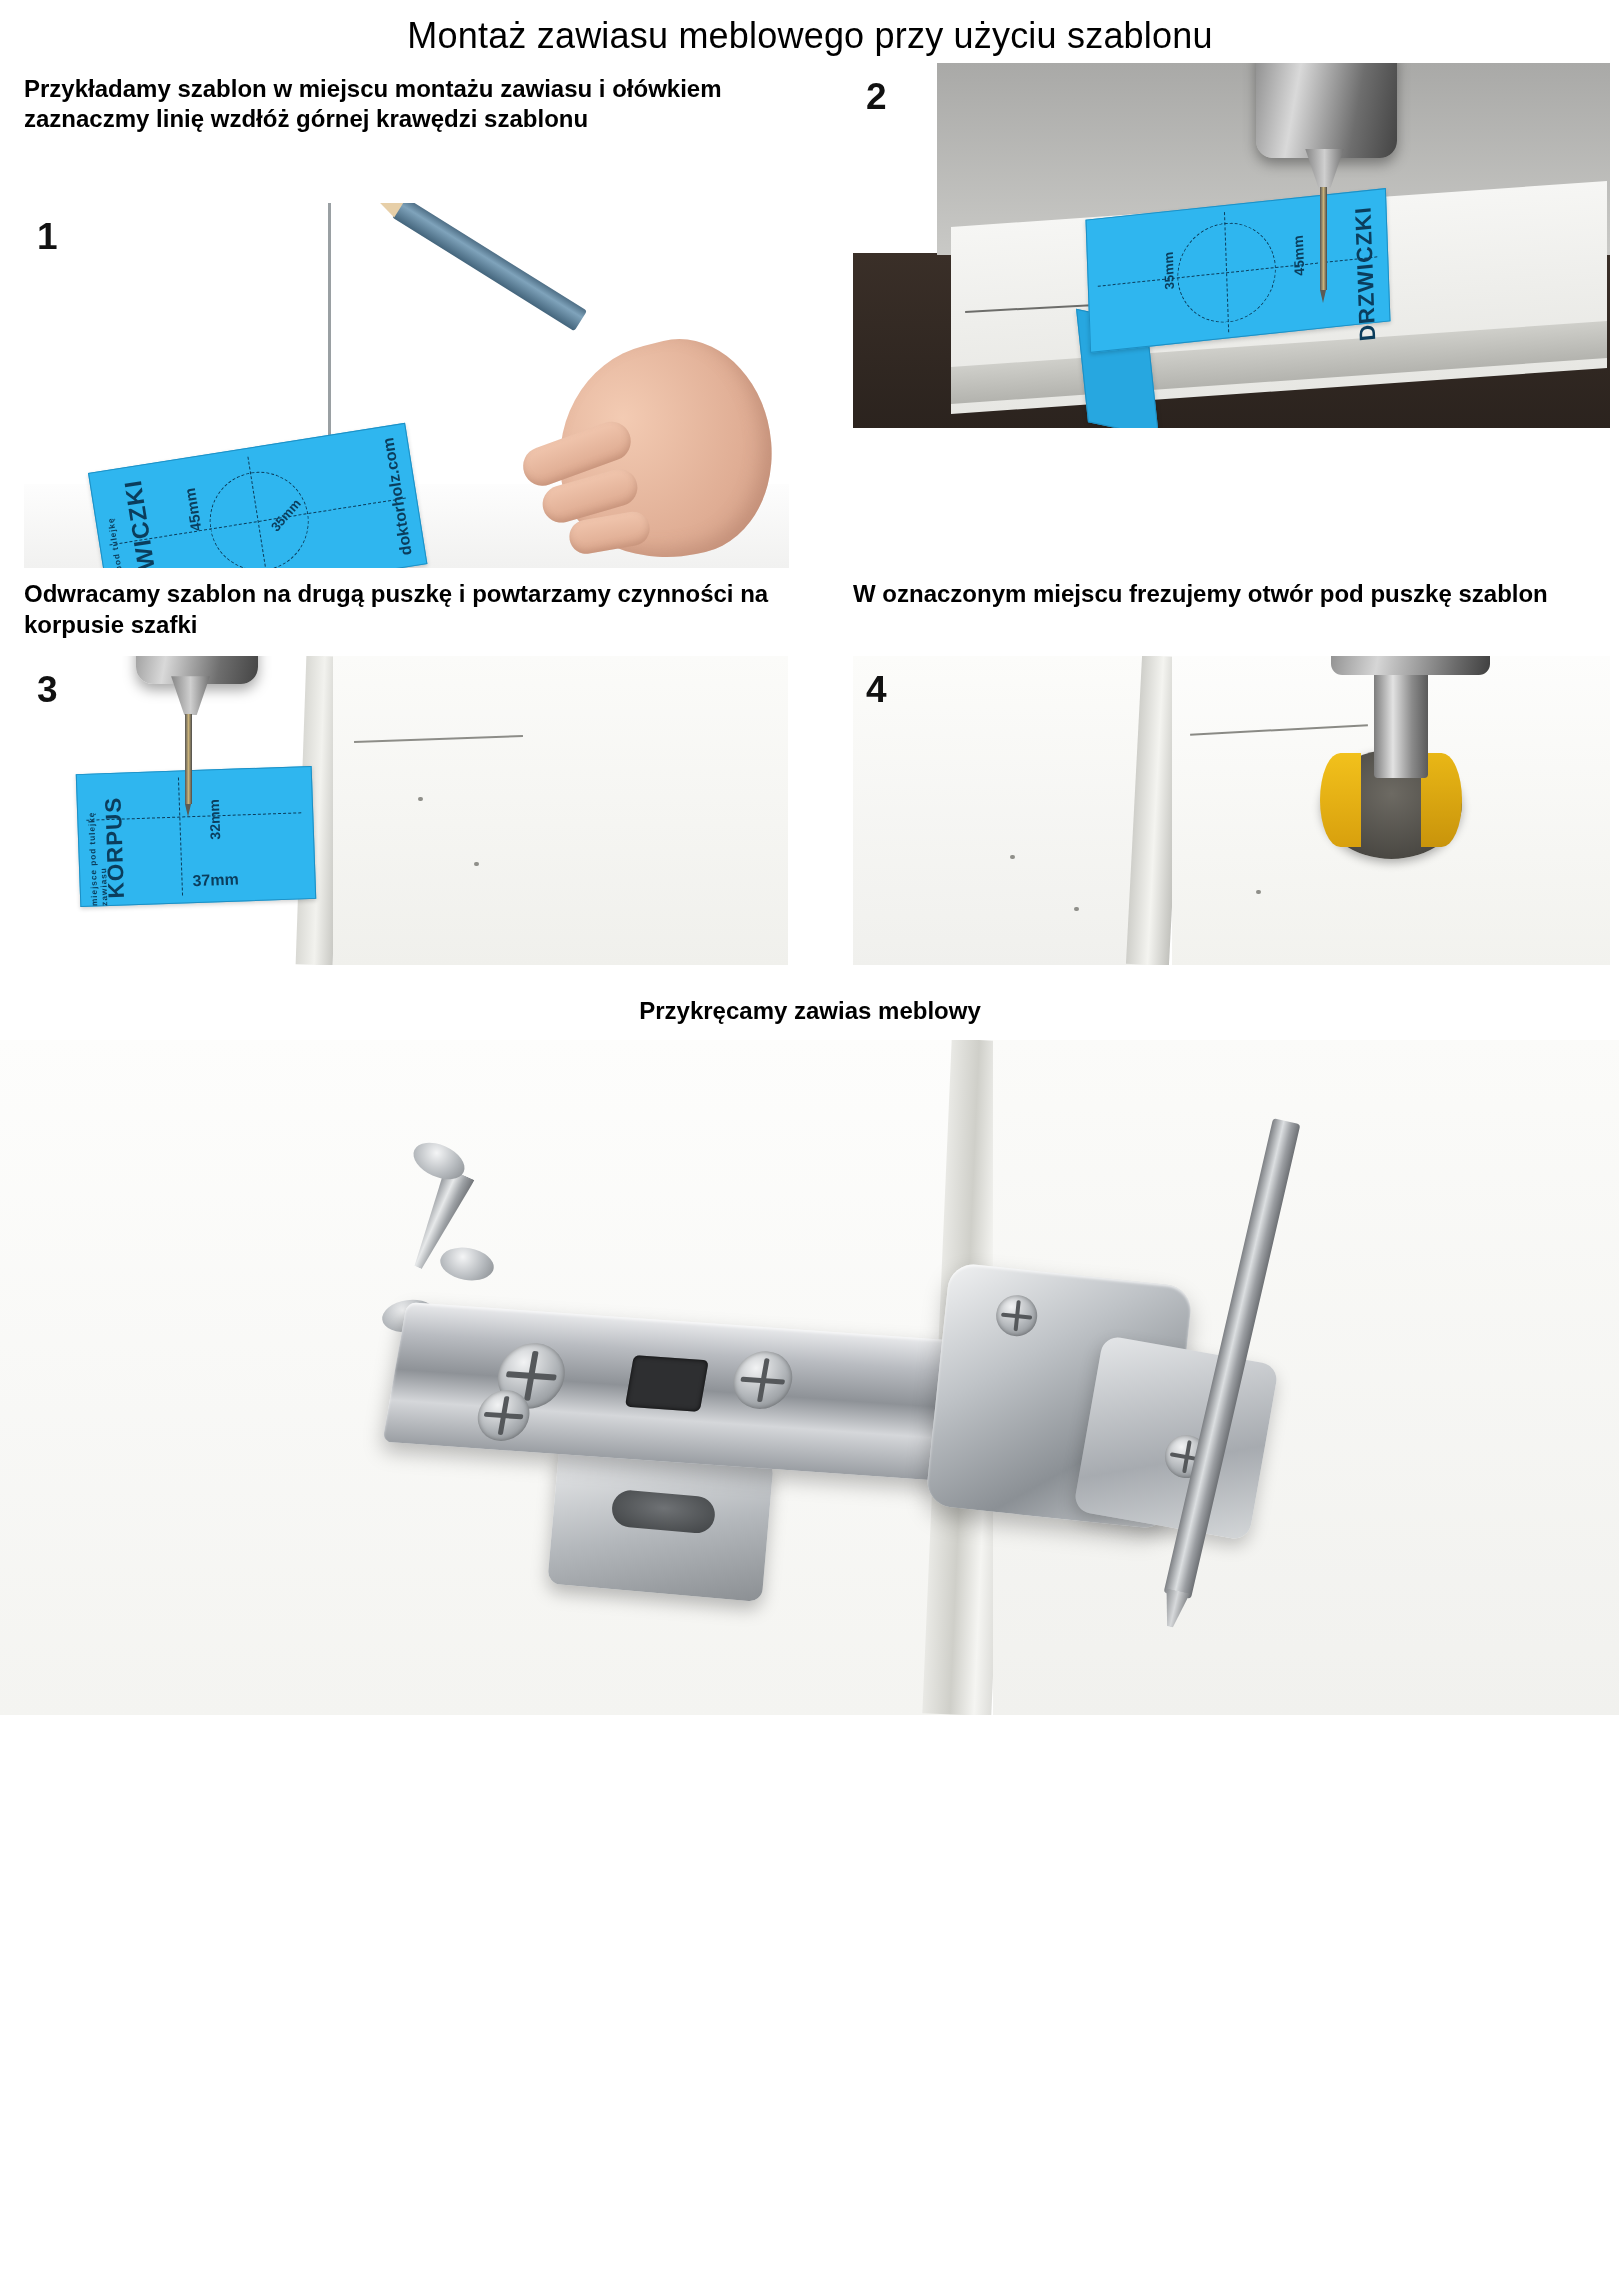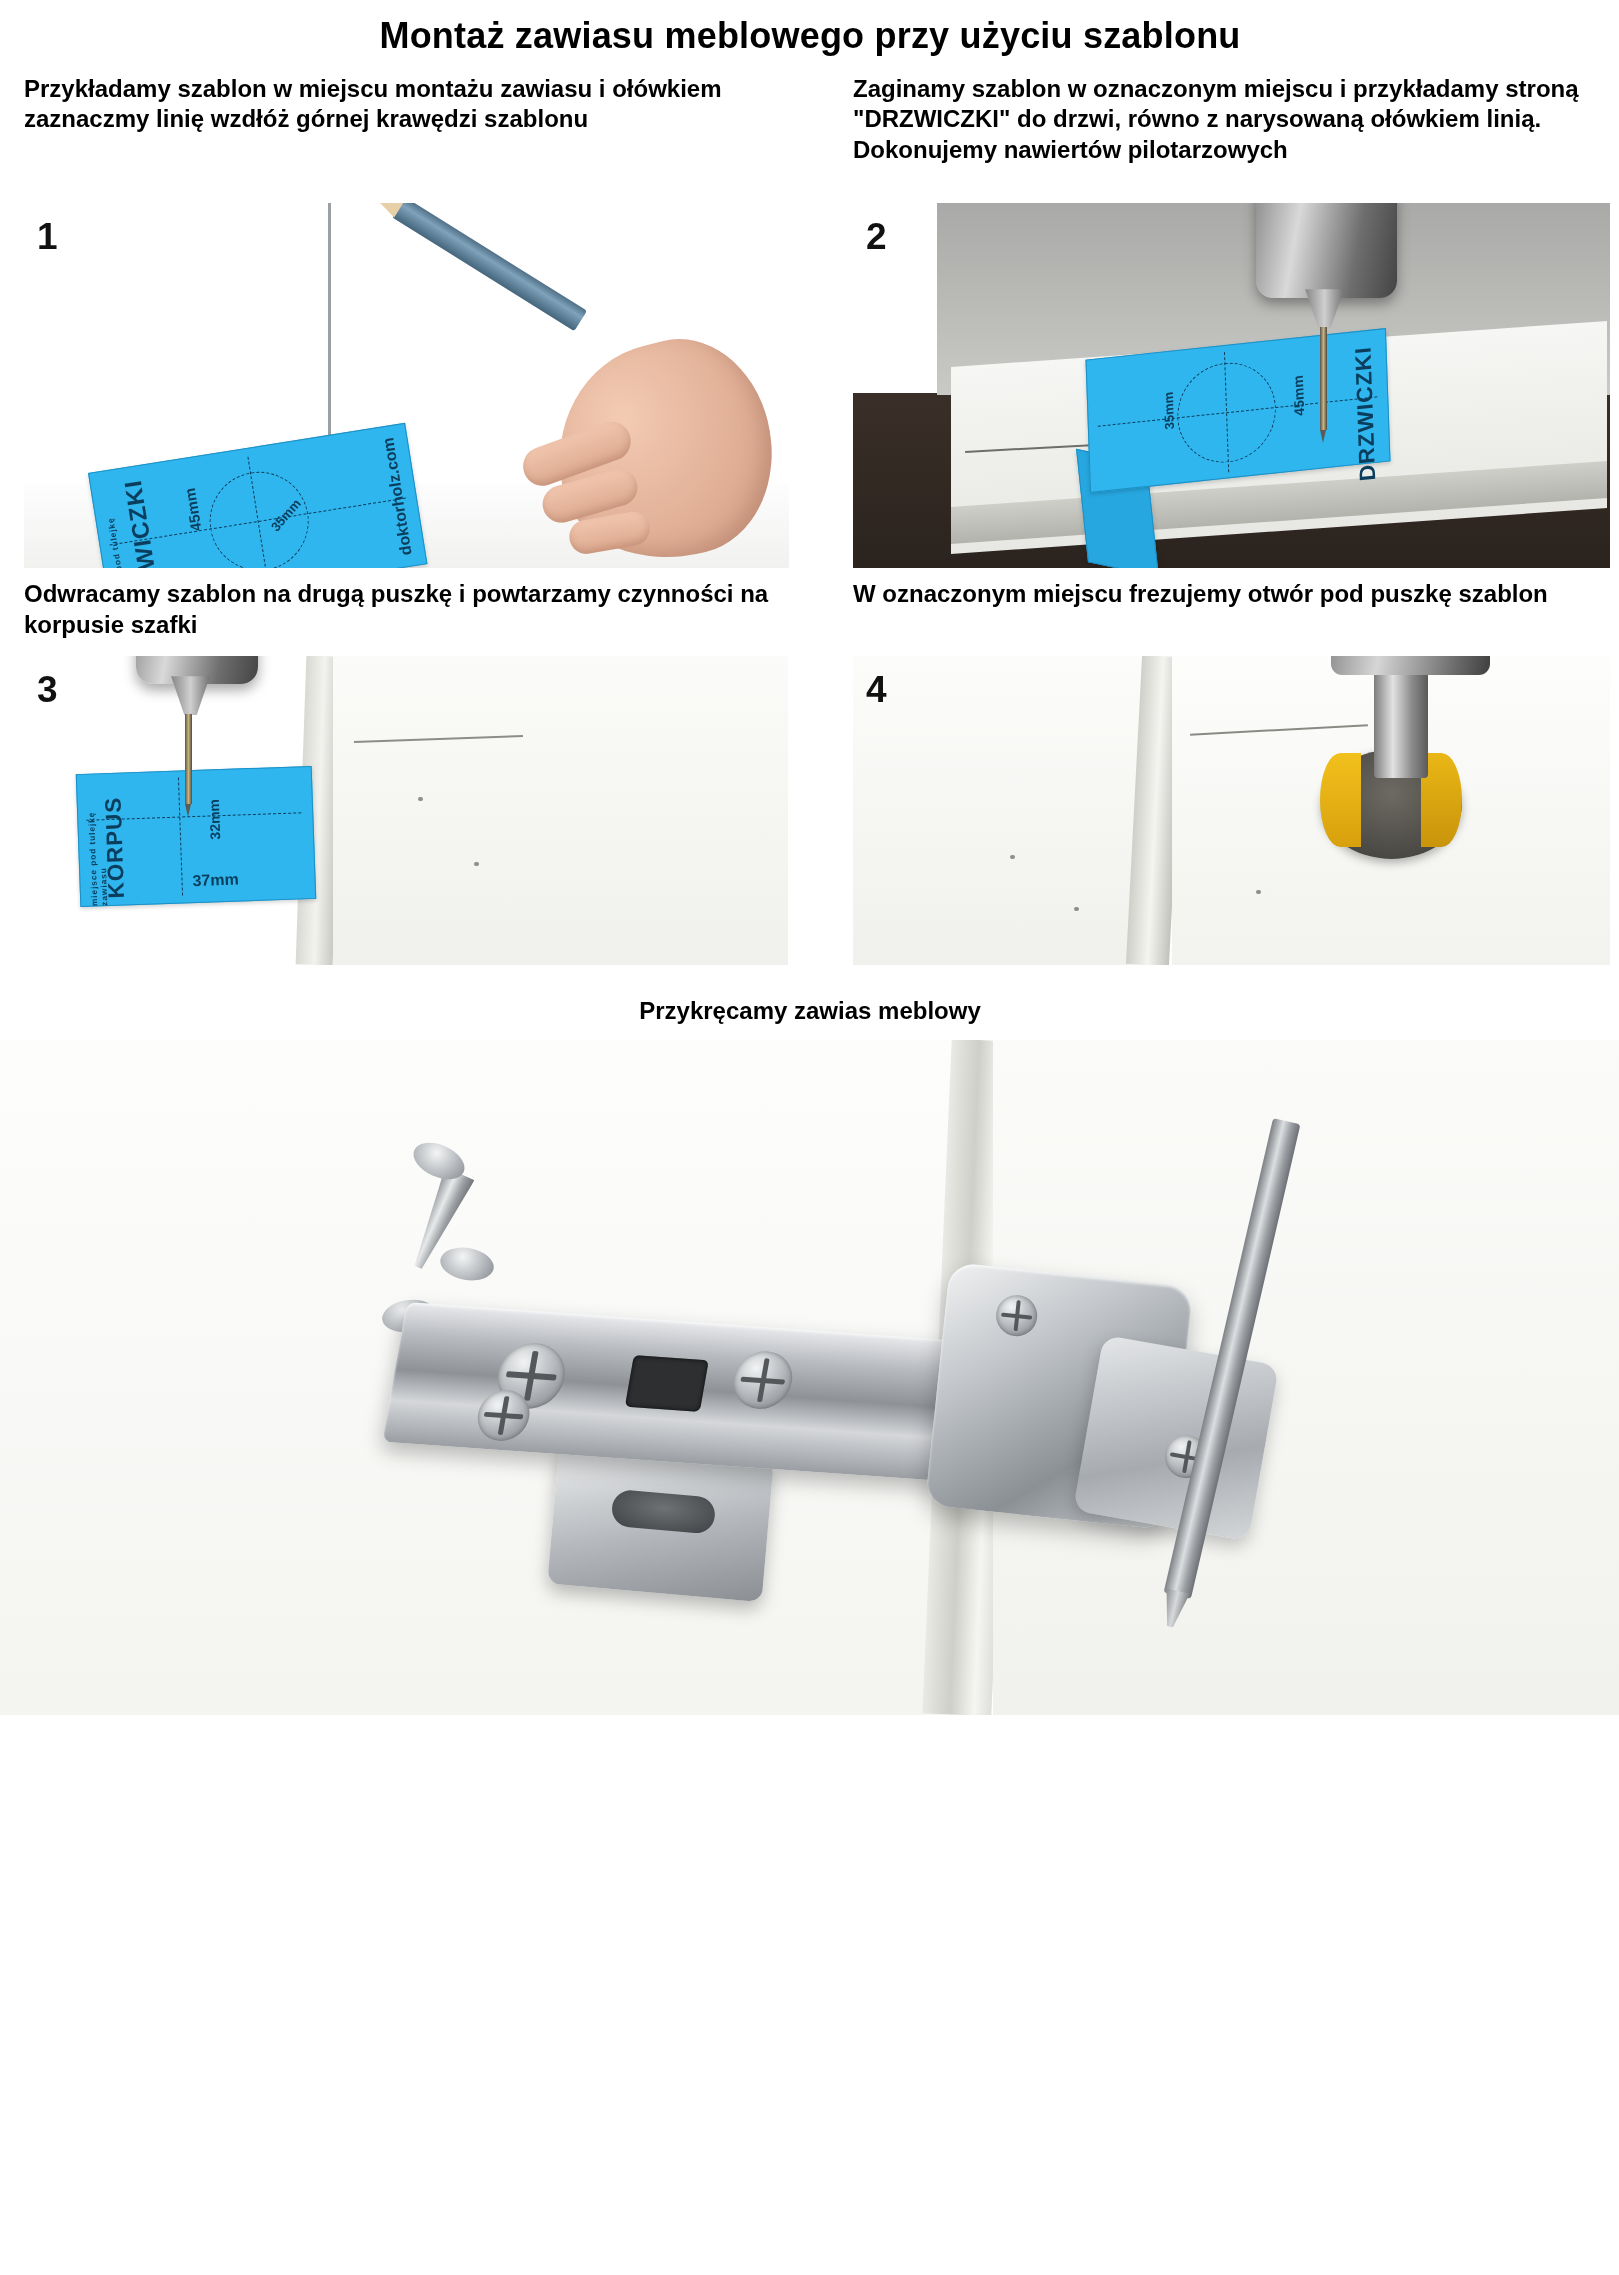--- a/index.html
+++ b/index.html
@@ -18,21 +18,21 @@
     width: 1620px;
     min-height: 2276px;
     background: #ffffff;
     overflow: hidden;
   }
 
   
   .doc-title {
     text-align: center;
     font-size: 36px;
-    font-weight: bold;
+    font-weight: normal;
     letter-spacing: 0.2px;
     padding: 15px 0 5.6px 0;
     margin: 0;
   }
 
   
   .steps-grid {
     display: grid;
     grid-template-columns: 813px 807px;
     grid-template-rows: auto auto;
@@ -468,21 +468,20 @@
           <div class="finger" style="left:-5.6px; top:156px; width:81px; height:34px; transform:rotate(4deg);"></div>
         </div>
         <div class="pencil">
           <div class="pencil-tip"></div>
 
         </div>
       </div>
     </div>
 
     <div class="step step-2">
-      <div class="step-caption">Zaginamy szablon w oznaczonym miejscu i przykładamy stroną "DRZWICZKI" do drzwi, równo z narysowaną ołówkiem linią. Dokonujemy nawiertów pilotarzowych</div>
       <div class="photo p2">
         <div class="dark-bg"></div>
         <div class="grey-top"></div>
         <div class="white-door"></div>
         <div class="door-edge"></div>
         <div class="line-pencil"></div>
         <div class="line-vert"></div>
 
         <div class="photo-number">2</div>
 

